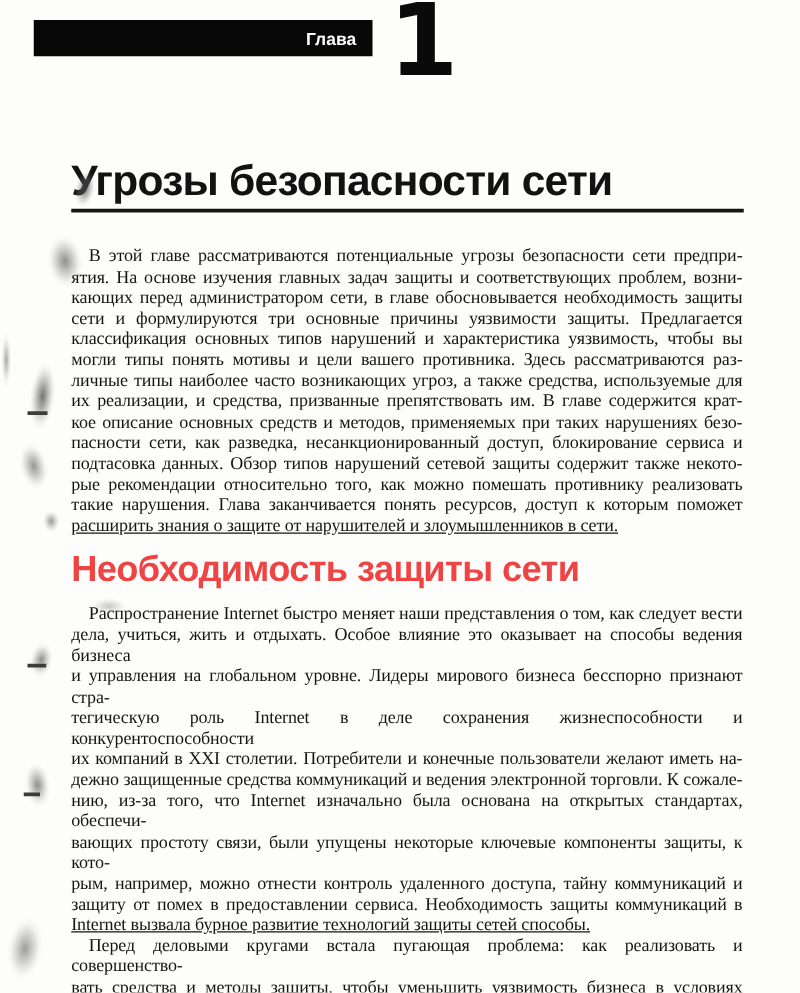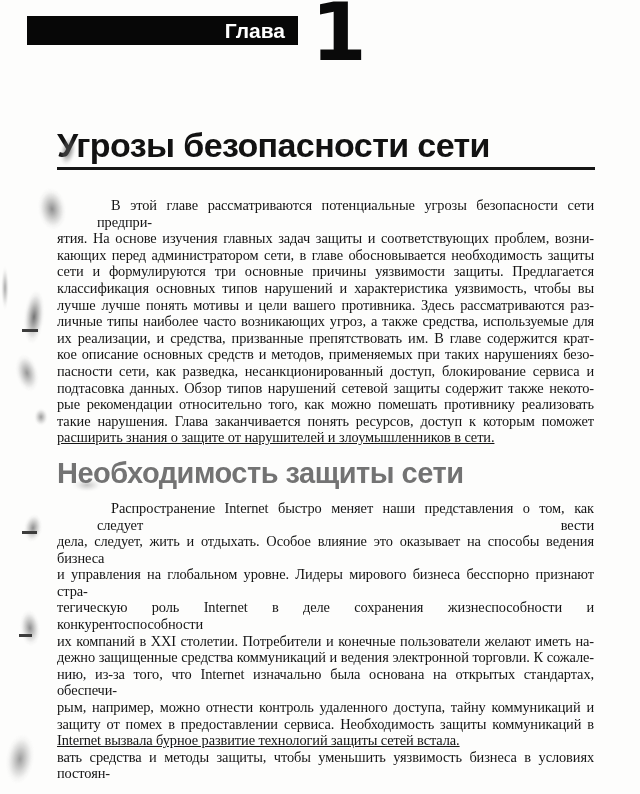--- a/index.html
+++ b/index.html
@@ -8,21 +8,21 @@
     background:#fdfdfc;color:#151515;
     font-family:"Liberation Serif", serif;
   }
   .page{position:absolute;inset:0;}
 
   
   .chapter-bar{
     position:absolute;left:27px;top:16px;width:271px;height:29px;
     background:#070707;color:#ffffff;box-sizing:border-box;
     display:flex;align-items:center;justify-content:flex-end;padding-right:13px;
-    font-family:"Liberation Sans", sans-serif;font-weight:bold;font-size:21px;
+    font-family:"Liberation Sans", sans-serif;font-weight:bold;font-size:14px;
   }
   .chapter-number{
     position:absolute;left:311px;top:-7px;
     font-family:"DejaVu Sans", sans-serif;font-weight:bold;
     font-size:80px;line-height:80px;letter-spacing:-3px;color:#0a0a0a;
   }
 
   
   .title-block{position:absolute;left:57px;top:127px;width:538px;}
   .page-title{
@@ -31,27 +31,27 @@
   }
   .title-rule{height:3px;background:#161616;margin-top:3px;}
 
   
   .body-col{
     position:absolute;left:57px;top:197px;width:537px;
     font-size:14.4px;line-height:16.6px;letter-spacing:-0.1px;
     text-align:justify;color:#141414;
   }
   .tl{text-align:justify;text-align-last:justify;}
-  .tl.first{text-indent:14px;margin-left:40px;}
+  .tl.first{text-indent:14px;}
   .tl.last{text-align-last:left;text-decoration:underline;}
 
   .section-heading{
     font-family:"Liberation Sans", sans-serif;font-weight:bold;
     font-size:29px;line-height:31px;margin:12px 0 11px 0;
-    letter-spacing:-0.5px;text-align:left;text-align-last:left;color:#737373;
+    letter-spacing:-0.5px;text-align:left;text-align-last:left;color:#ef4444;
   }
 
   
   .smudge{position:absolute;pointer-events:none;filter:blur(0.5px);}
   .blob{
     background:radial-gradient(closest-side, rgba(70,70,70,0.75), rgba(120,120,120,0.35) 55%, rgba(160,160,160,0.12) 80%, transparent);
   }
   .dash{background:#3c3c3c;filter:blur(0.3px);}
   .s1{left:60px;top:136px;width:16px;height:30px;border-radius:60% 40% 55% 45%;transform:rotate(12deg);}
   .s2{left:38px;top:188px;width:28px;height:42px;border-radius:45% 55% 60% 40%;transform:rotate(-8deg);opacity:.8;}
@@ -82,44 +82,46 @@
     <div class="title-rule"></div>
   </div>
 
   <div class="body-col">
     <div>
         <div class="tl first">В этой главе рассматриваются потенциальные угрозы безопасности сети предпри-</div>
         <div class="tl">ятия. На основе изучения главных задач защиты и соответствующих проблем, возни-</div>
         <div class="tl">кающих перед администратором сети, в главе обосновывается необходимость защиты</div>
         <div class="tl">сети и формулируются три основные причины уязвимости защиты. Предлагается</div>
         <div class="tl">классификация основных типов нарушений и характеристика уязвимость, чтобы вы</div>
-        <div class="tl">лучше лучше понять мотивы и цели вашего противника. Здесь рассматриваются раз-</div>
+        <div class="tl">могли типы понять мотивы и цели вашего противника. Здесь рассматриваются раз-</div>
         <div class="tl">личные типы наиболее часто возникающих угроз, а также средства, используемые для</div>
         <div class="tl">их реализации, и средства, призванные препятствовать им. В главе содержится крат-</div>
         <div class="tl">кое описание основных средств и методов, применяемых при таких нарушениях безо-</div>
         <div class="tl">пасности сети, как разведка, несанкционированный доступ, блокирование сервиса и</div>
         <div class="tl">подтасовка данных. Обзор типов нарушений сетевой защиты содержит также некото-</div>
         <div class="tl">рые рекомендации относительно того, как можно помешать противнику реализовать</div>
         <div class="tl">такие нарушения. Глава заканчивается понять ресурсов, доступ к которым поможет</div>
         <div class="tl last">расширить знания о защите от нарушителей и злоумышленников в сети.</div>
       </div>
     <h2 class="section-heading">Необходимость защиты сети</h2>
     <div>
         <div class="tl first">Распространение Internet быстро меняет наши представления о том, как следует вести</div>
-        <div class="tl">дела, следует, жить и отдыхать. Особое влияние это оказывает на способы ведения бизнеса</div>
+        <div class="tl">дела, учиться, жить и отдыхать. Особое влияние это оказывает на способы ведения бизнеса</div>
         <div class="tl">и управления на глобальном уровне. Лидеры мирового бизнеса бесспорно признают стра-</div>
         <div class="tl">тегическую роль Internet в деле сохранения жизнеспособности и конкурентоспособности</div>
         <div class="tl">их компаний в XXI столетии. Потребители и конечные пользователи желают иметь на-</div>
         <div class="tl">дежно защищенные средства коммуникаций и ведения электронной торговли. К сожале-</div>
         <div class="tl">нию, из-за того, что Internet изначально была основана на открытых стандартах, обеспечи-</div>
+        <div class="tl">вающих простоту связи, были упущены некоторые ключевые компоненты защиты, к кото-</div>
         <div class="tl">рым, например, можно отнести контроль удаленного доступа, тайну коммуникаций и</div>
         <div class="tl">защиту от помех в предоставлении сервиса. Необходимость защиты коммуникаций в</div>
-        <div class="tl last">Internet вызвала бурное развитие технологий защиты сетей встала.</div>
+        <div class="tl last">Internet вызвала бурное развитие технологий защиты сетей способы.</div>
       </div>
     <div>
+        <div class="tl first">Перед деловыми кругами встала пугающая проблема: как реализовать и совершенство-</div>
         <div class="tl">вать средства и методы защиты, чтобы уменьшить уязвимость бизнеса в условиях постоян-</div>
       </div>
 
   </div>
 
   <div class="smudge blob s1"></div>
   <div class="smudge blob s2"></div>
   <div class="smudge blob s3"></div>
   <div class="smudge dash s3d"></div>
   <div class="smudge blob s4"></div>

